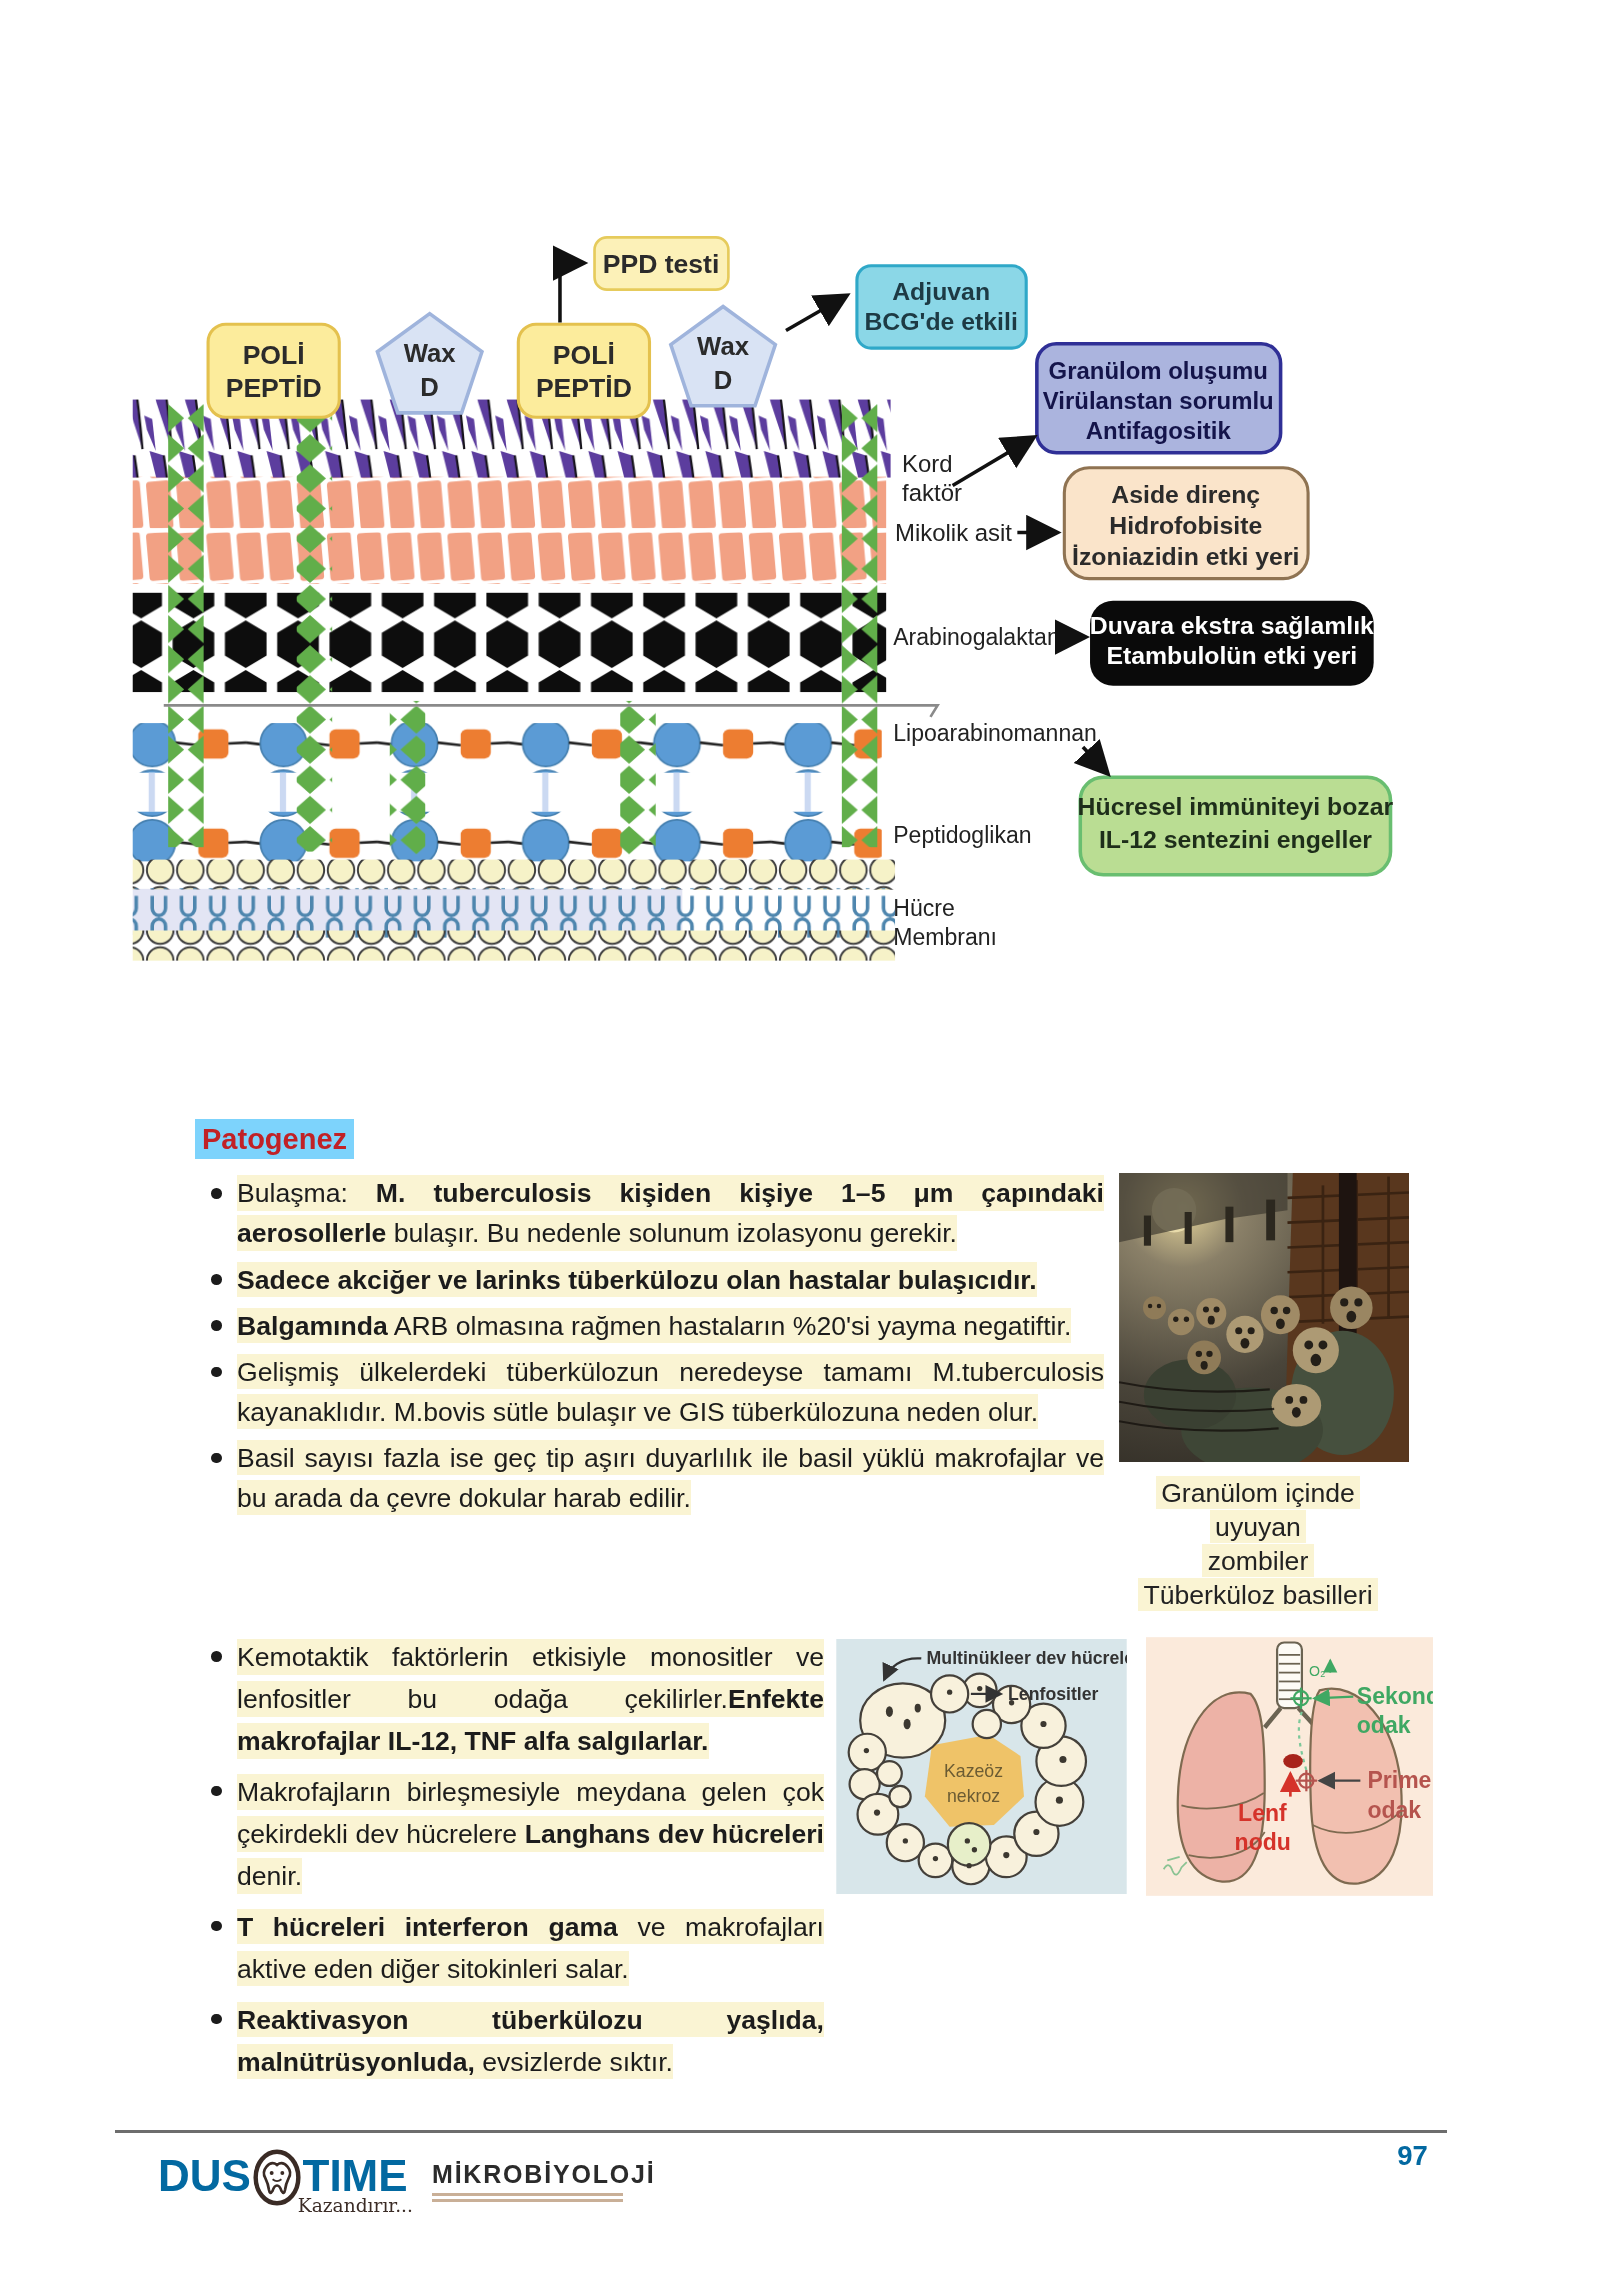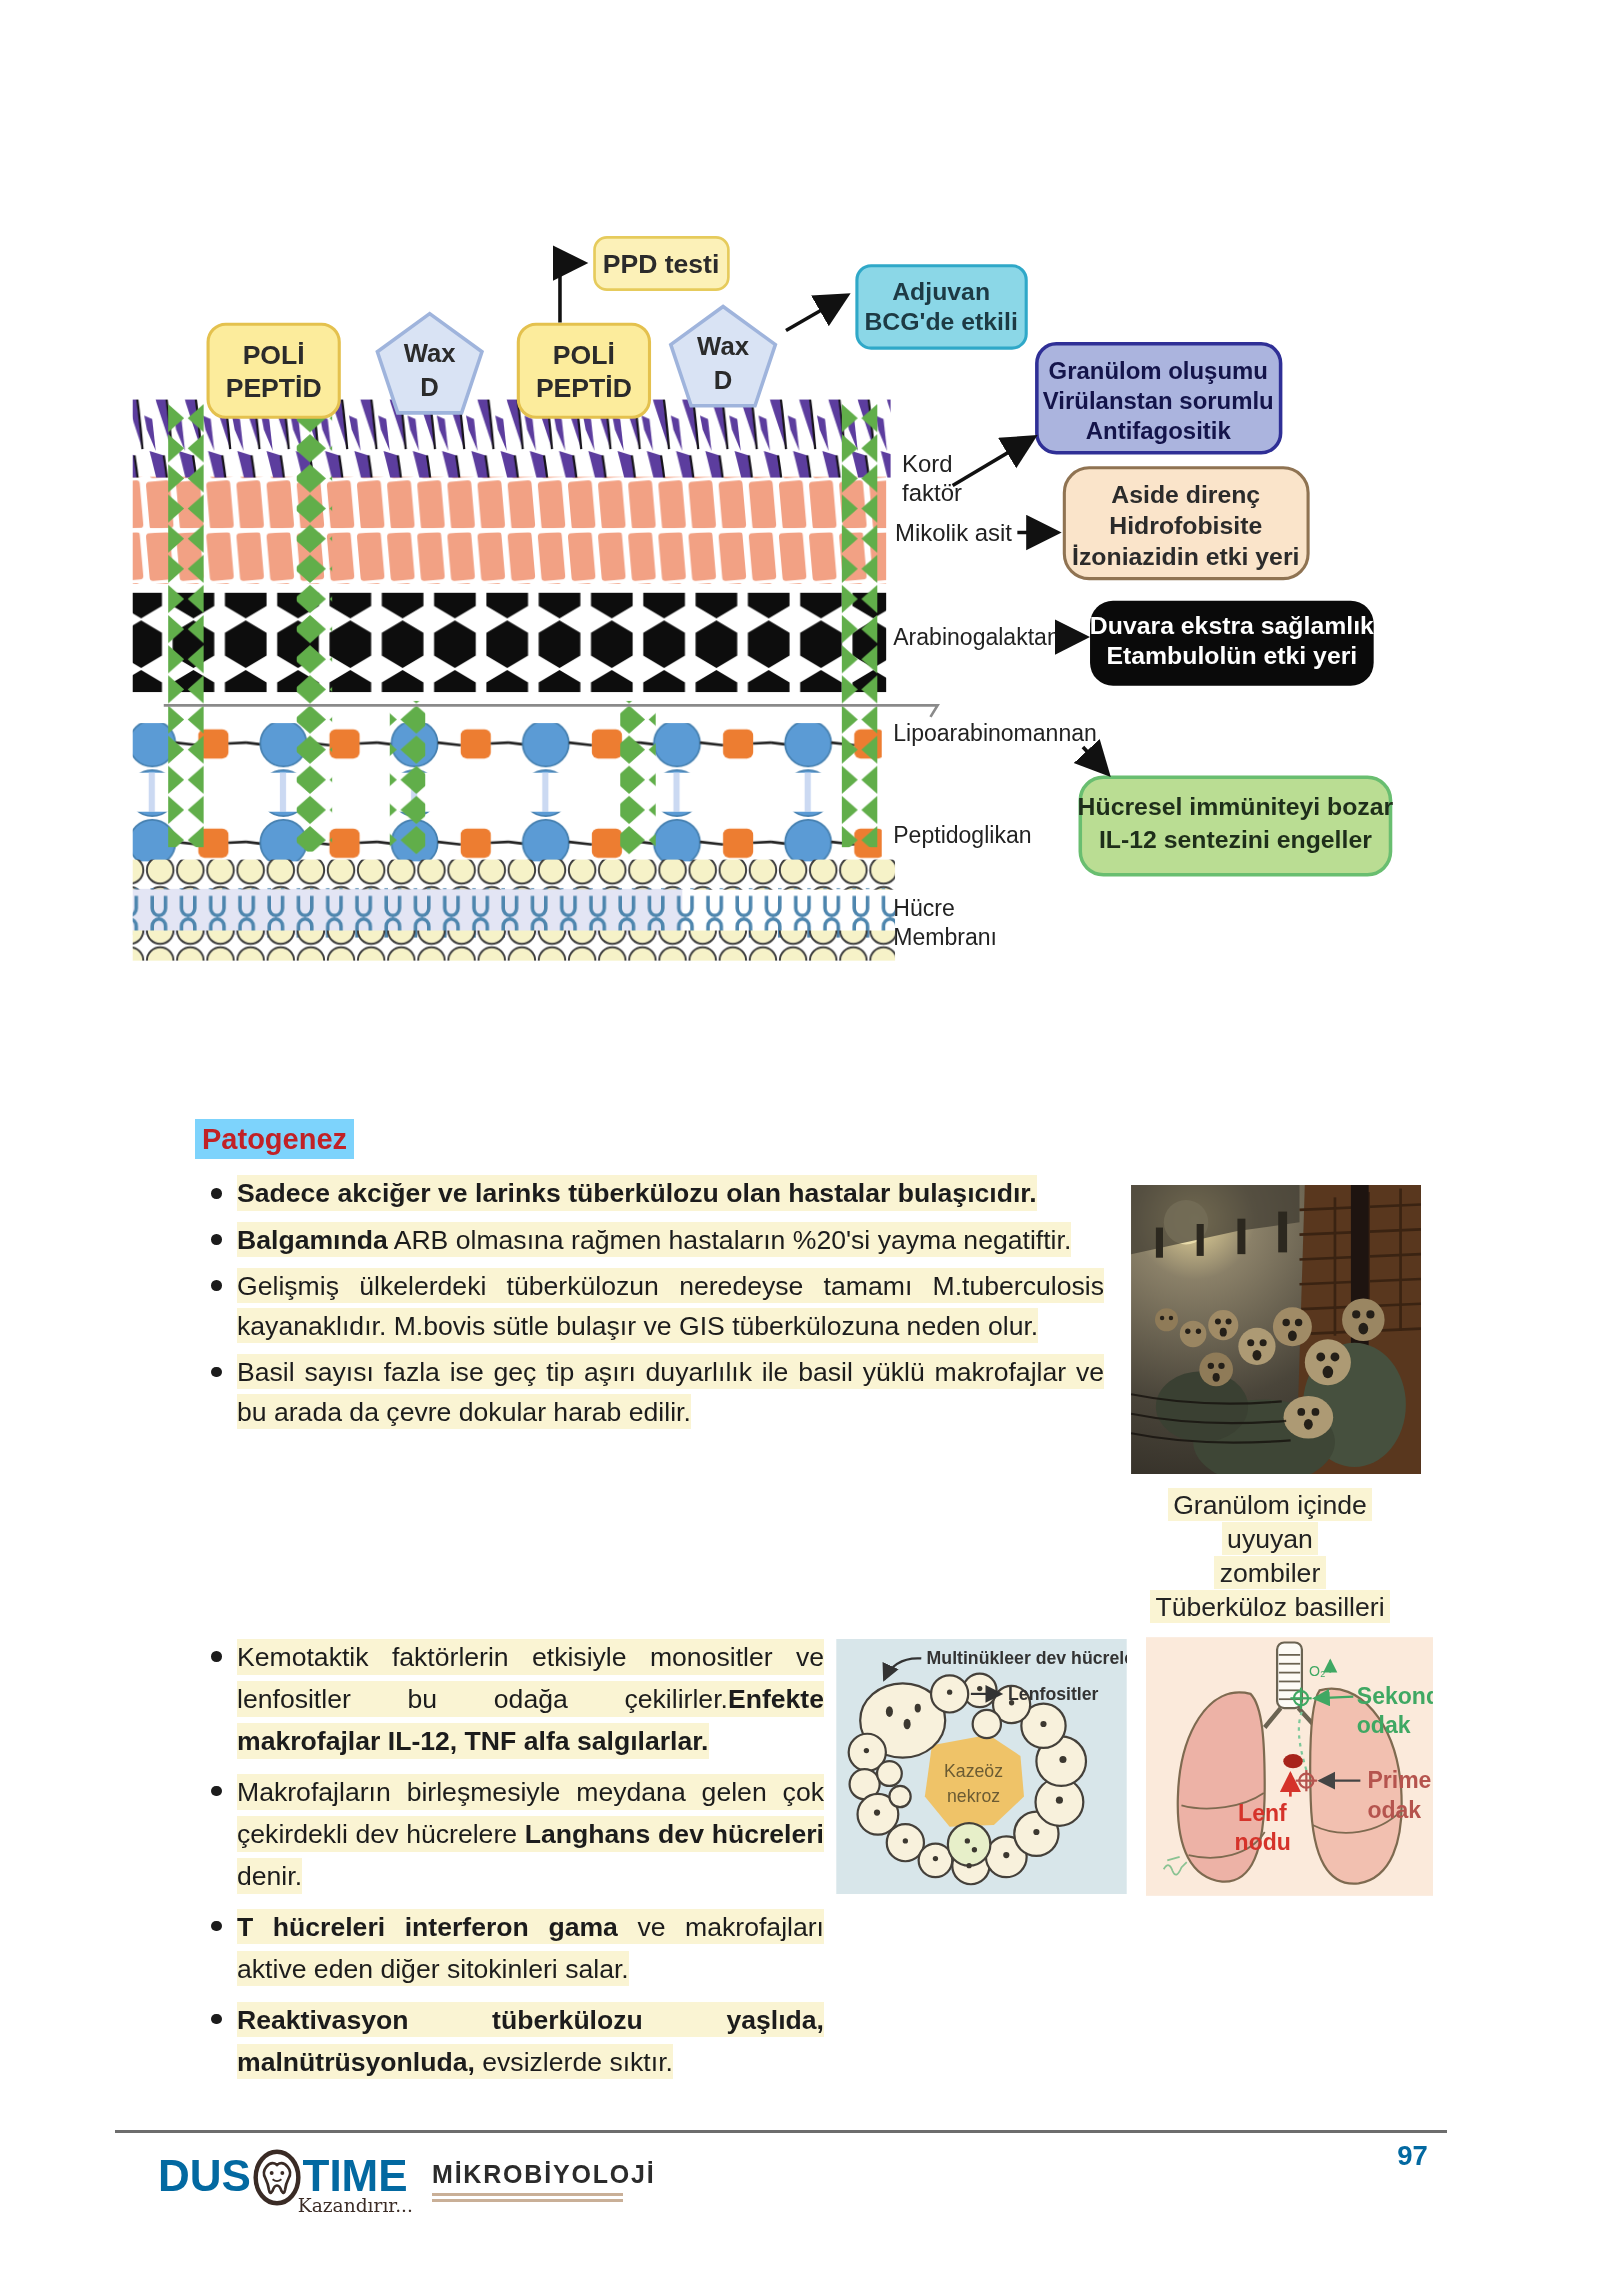--- a/index.html
+++ b/index.html
@@ -178,28 +178,29 @@
 
     <text x="878" y="700" font-size="26" fill="#222">Peptidoglikan</text>
 
     <text x="878" y="783" font-size="26" fill="#222">Hücre</text>
     <text x="878" y="815" font-size="26" fill="#222">Membranı</text>
   </svg>
 
   <div id="patogenez" class="abs" style="left:115px;top:1119px;width:989px;">
     <div id="patogenez-heading">Patogenez</div>
     <ul class="b-list">
+      <li><span class="seg" data-weight="normal">Bulaşma: </span><span class="seg" data-weight="bold">M. tuberculosis kişiden kişiye 1–5 μm çapındaki aerosollerle</span><span class="seg" data-weight="normal"> bulaşır. Bu nedenle solunum izolasyonu gerekir.</span></li>
       <li><span class="seg" data-weight="bold">Sadece akciğer ve larinks tüberkülozu olan hastalar bulaşıcıdır.</span></li>
       <li><span class="seg" data-weight="bold">Balgamında</span><span class="seg" data-weight="normal"> ARB olmasına rağmen hastaların %20'si yayma negatiftir.</span></li>
       <li><span class="seg" data-weight="normal">Gelişmiş ülkelerdeki tüberkülozun neredeyse tamamı M.tuberculosis kayanaklıdır. M.bovis sütle bulaşır ve GIS tüberkülozuna neden olur.</span></li>
       <li><span class="seg" data-weight="normal">Basil sayısı fazla ise geç tip aşırı duyarlılık ile basil yüklü makrofajlar ve bu arada da çevre dokular harab edilir.</span></li>
     </ul>
   </div>
 
-  <figure id="zombie" class="abs" style="left:1119px;top:1173px;width:278px;margin:12px;">
+  <figure id="zombie" class="abs" style="left:1119px;top:1173px;width:278px;margin:0;">
     <svg width="290" height="289" viewBox="0 0 327 326">
       <defs>
         <radialGradient id="zg" cx="0.22" cy="0.12" r="1.15">
           <stop offset="0" stop-color="#E5D49A"></stop>
           <stop offset="0.18" stop-color="#8A8068"></stop>
           <stop offset="0.55" stop-color="#4A453A"></stop>
           <stop offset="1" stop-color="#26221C"></stop>
         </radialGradient>
       </defs>
       <rect width="327" height="326" fill="url(#zg)"></rect>

